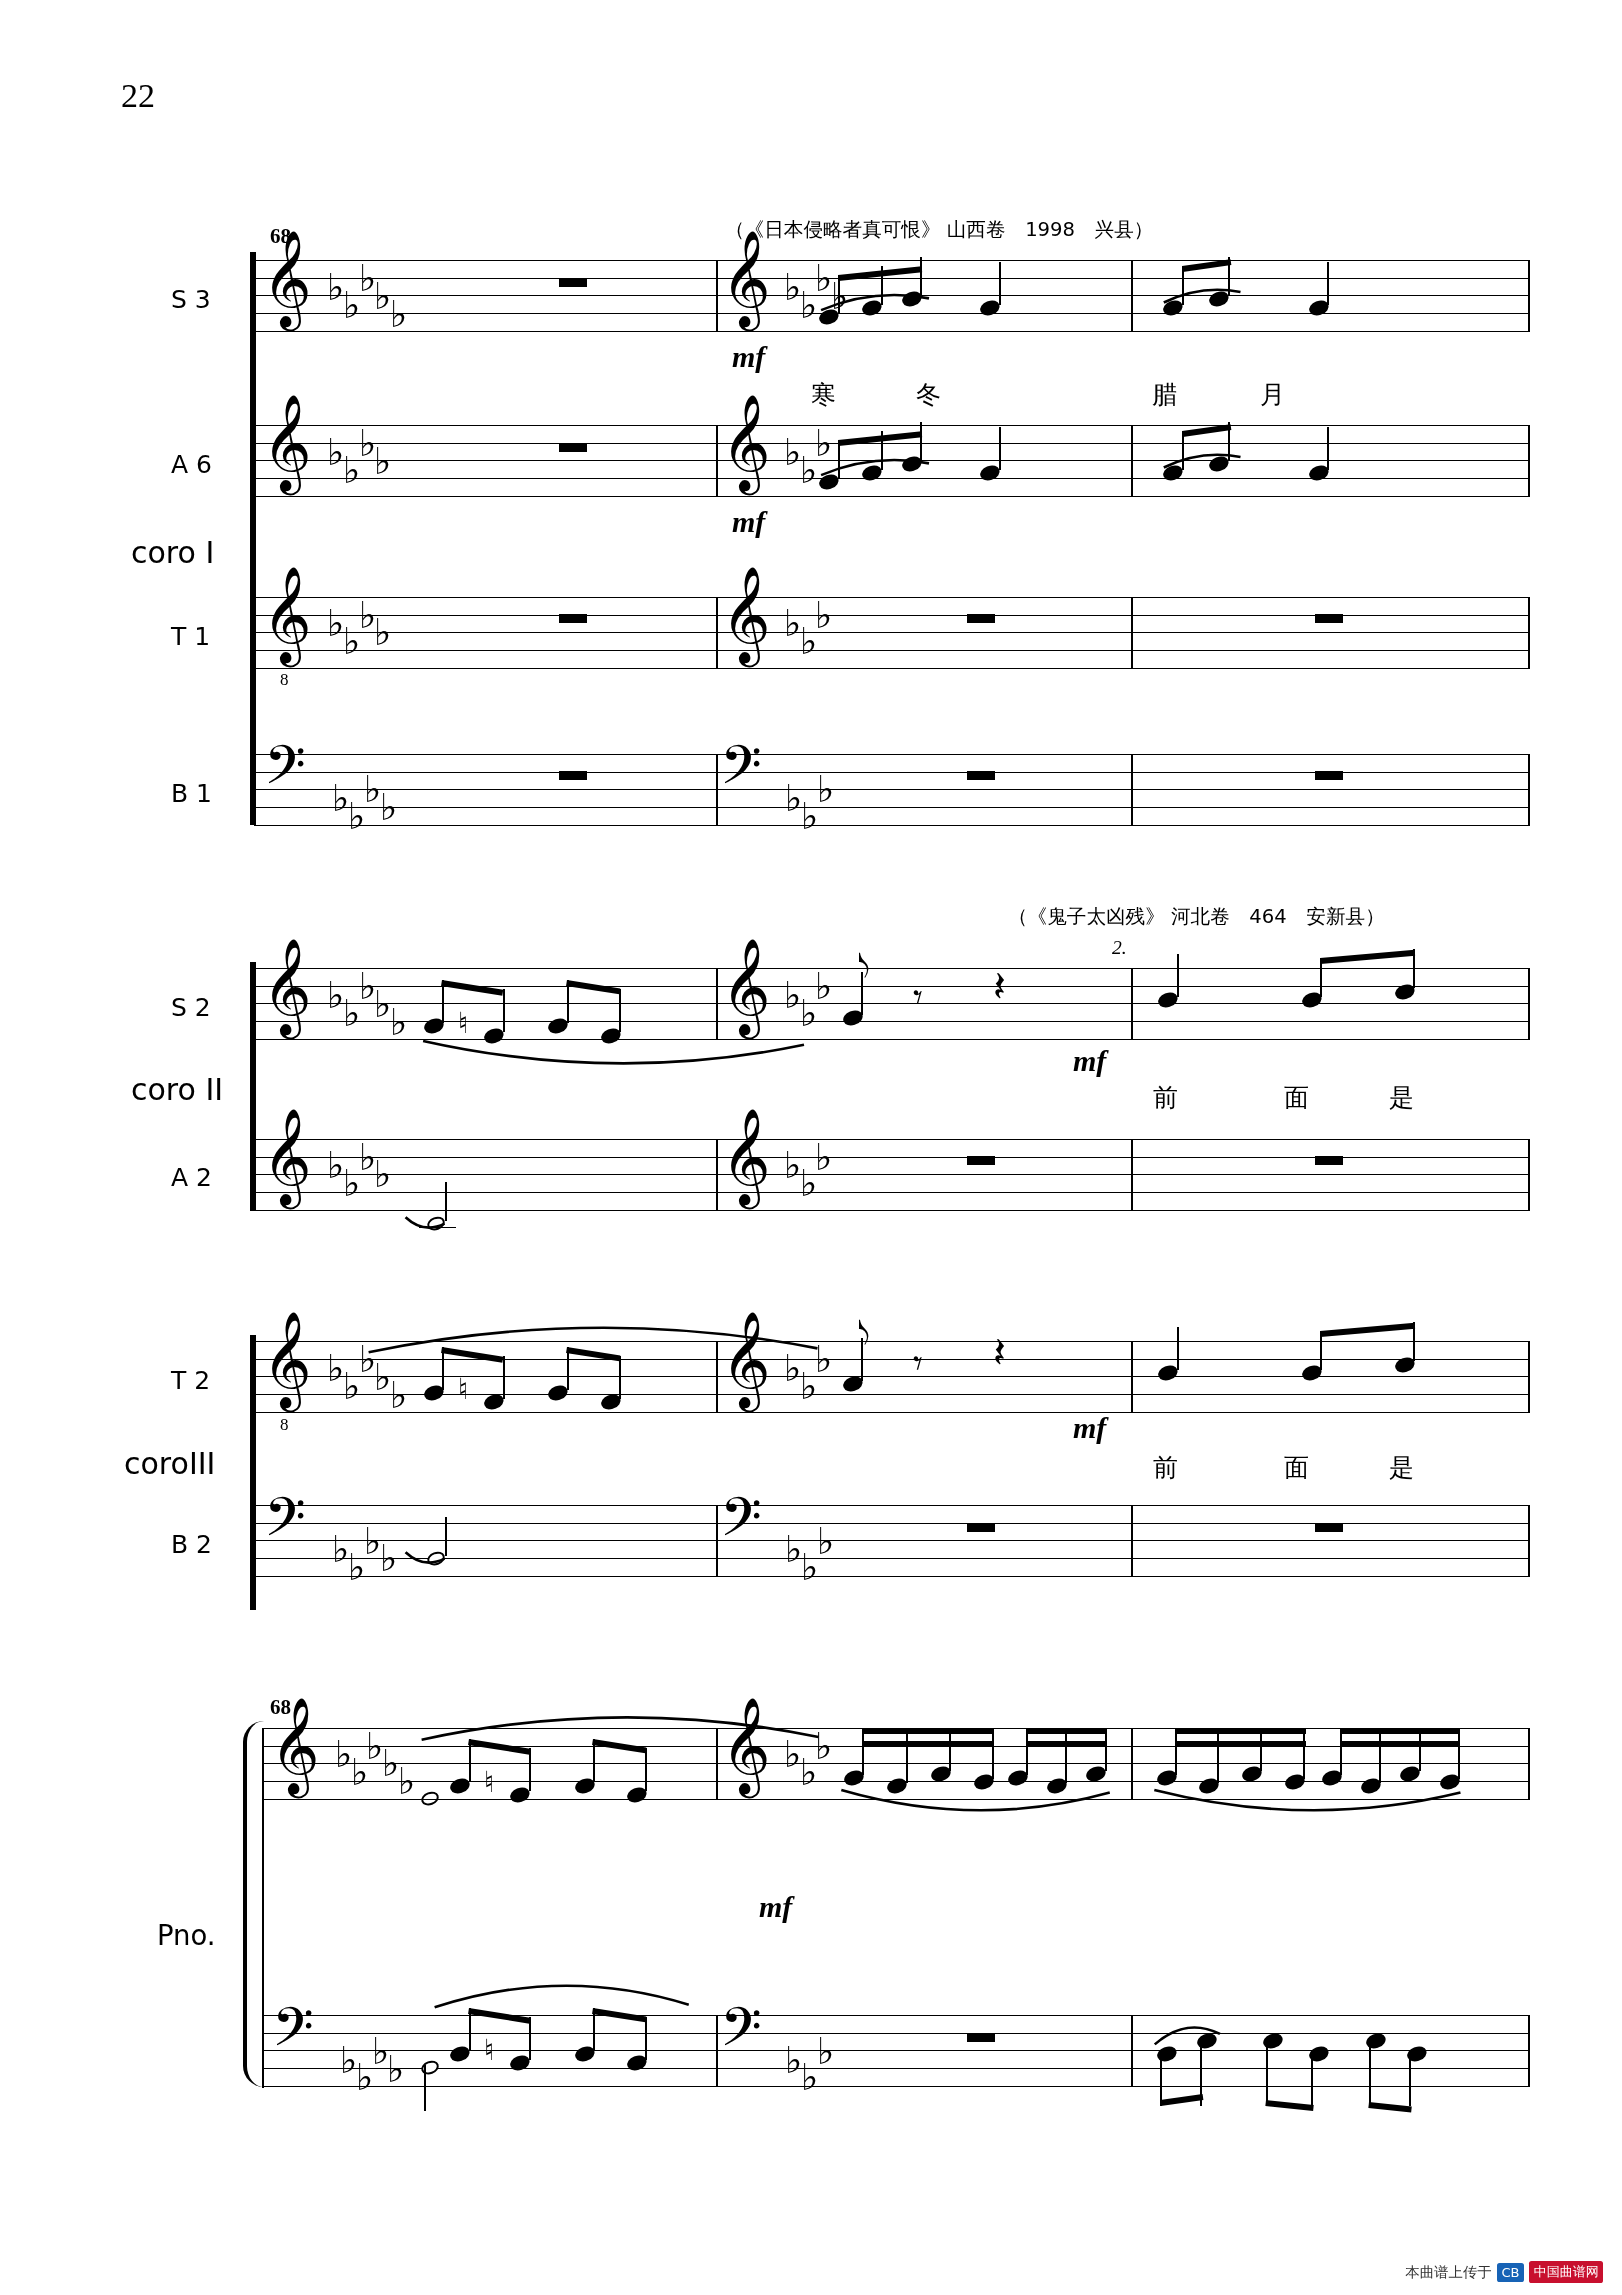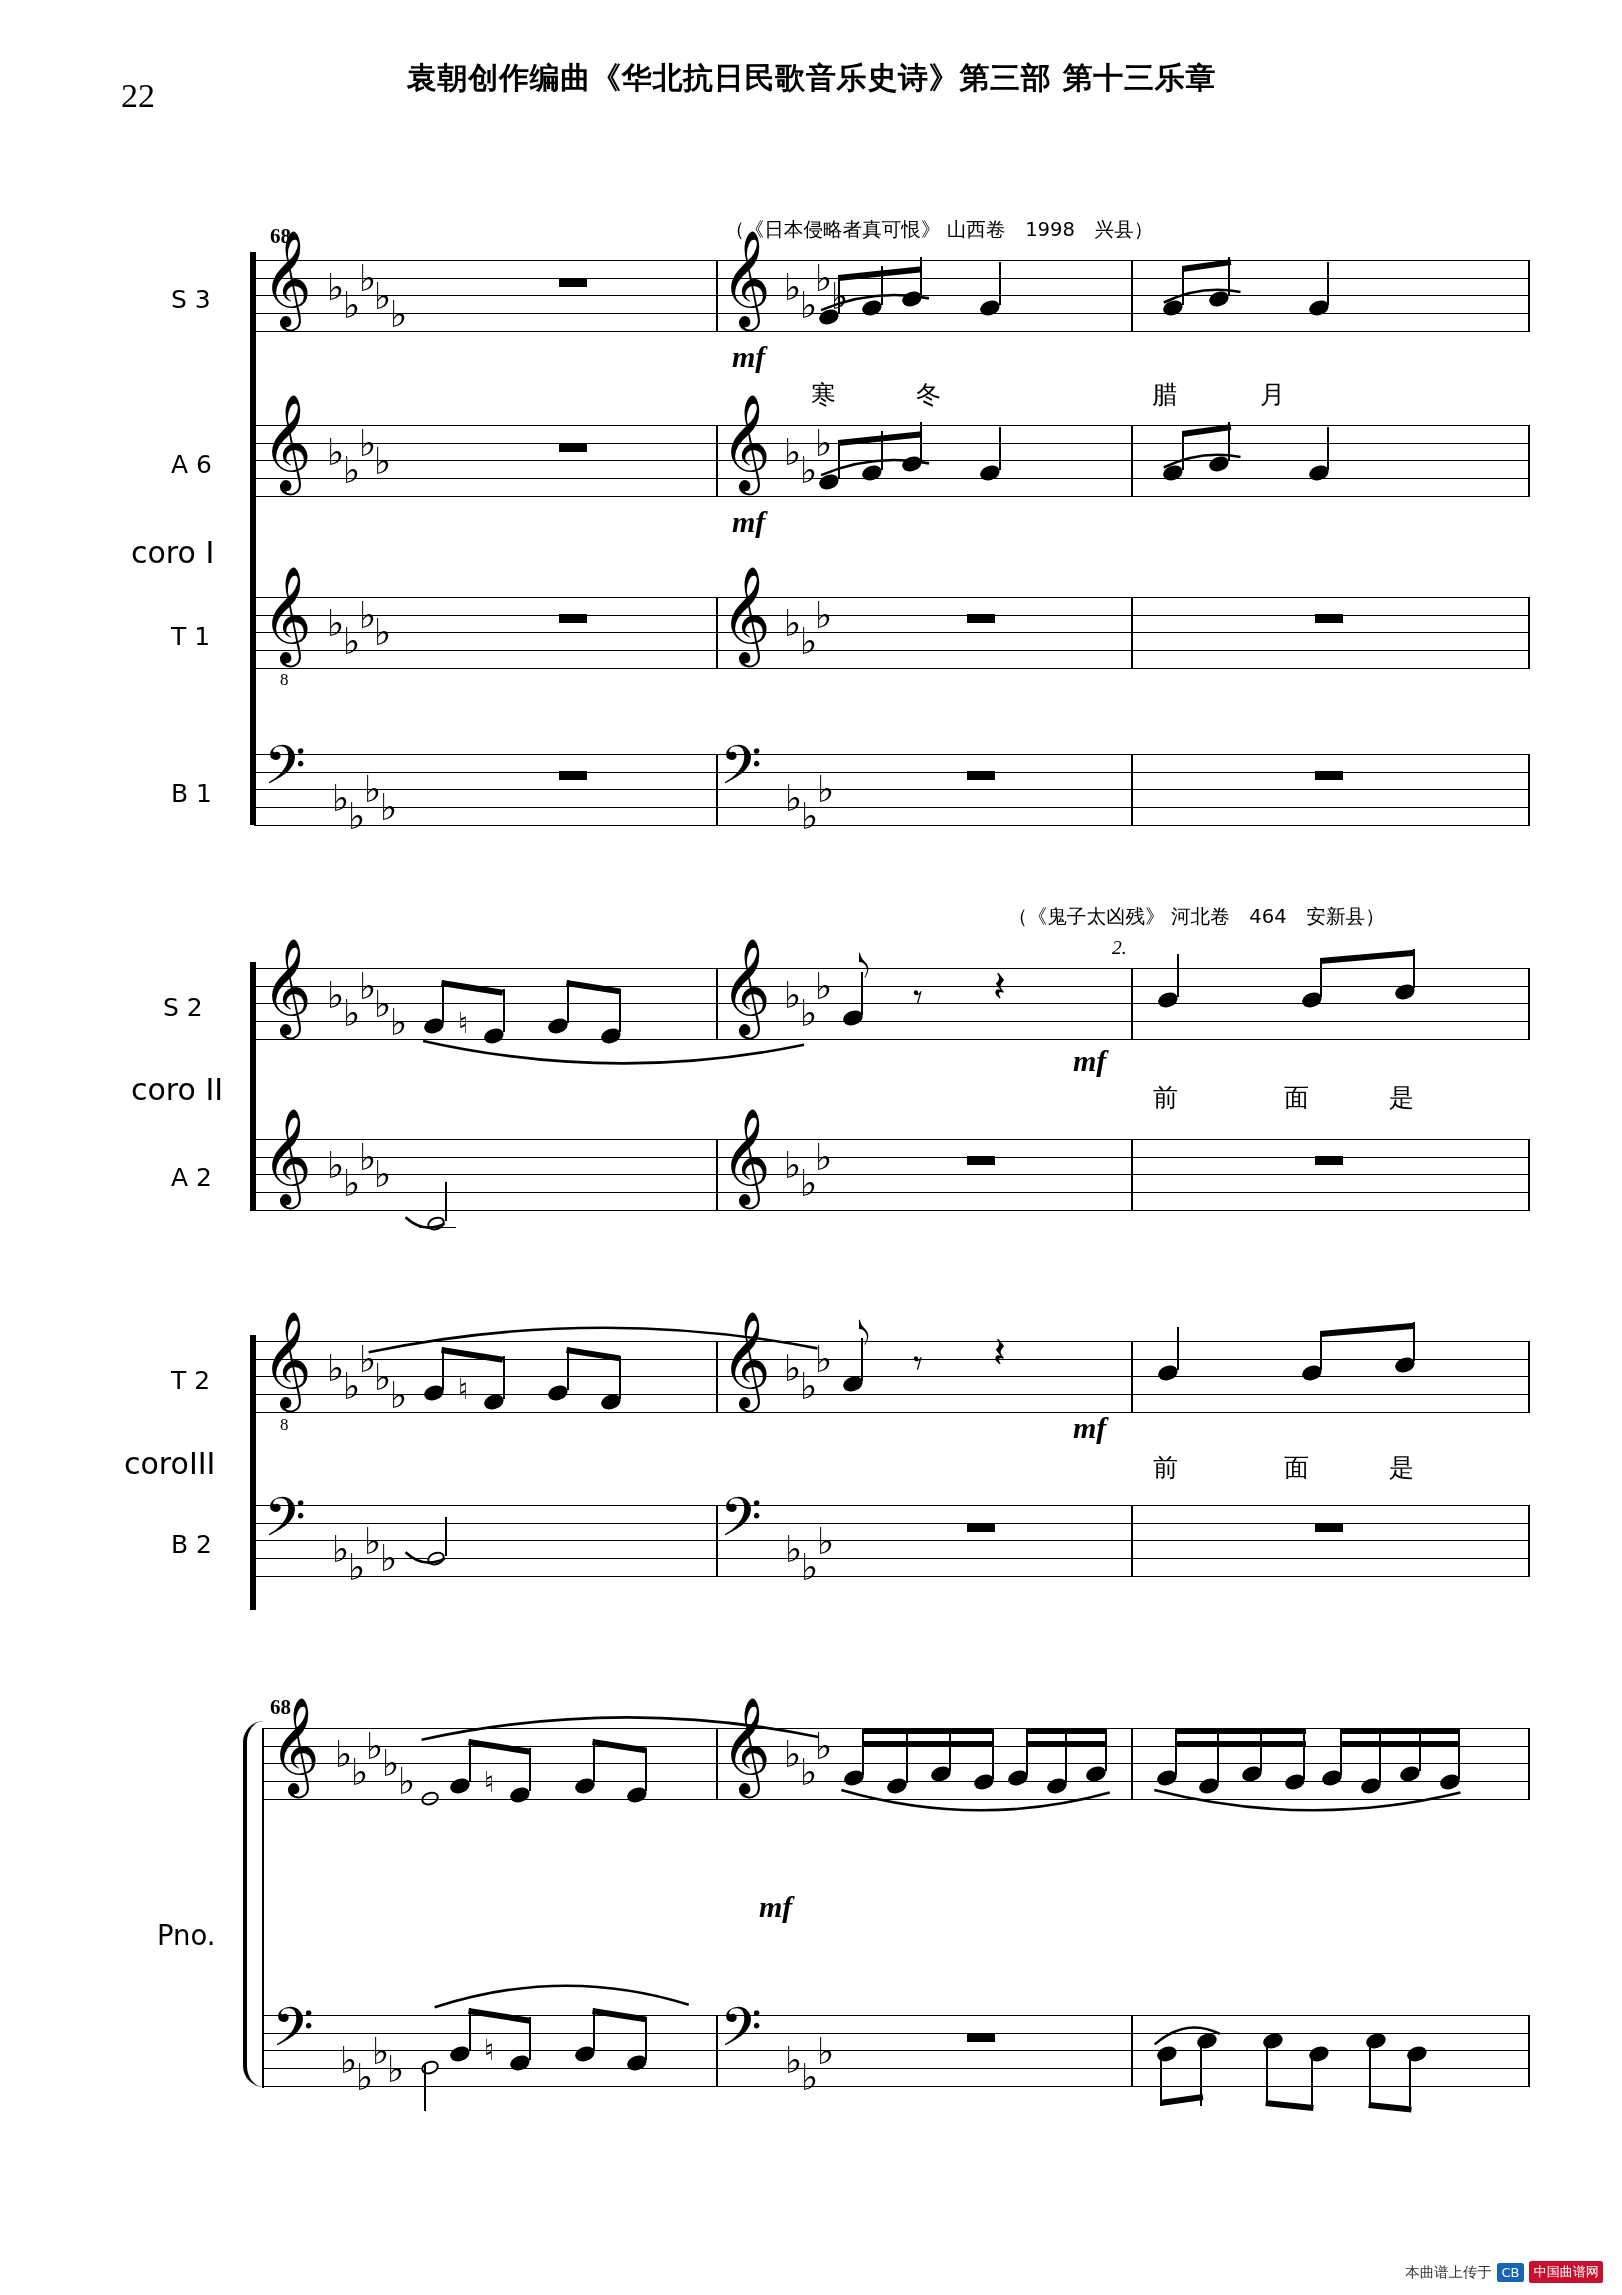--- a/index.html
+++ b/index.html
@@ -44,21 +44,20 @@
   #footer .ftext{font-size:14.4px;font-family:"DejaVu Sans",sans-serif;color:#333;}
   #footer .logo{display:inline-block;background:#1763b6;color:#fff;font-size:13px;padding:2px 4.6px;border-radius:2.6px;font-family:"DejaVu Sans",sans-serif;}
   #footer .logo2{display:inline-block;background:#c8102e;color:#fff;font-size:13px;padding:2px 4.6px;border-radius:2.6px;font-family:"DejaVu Sans",sans-serif;}
 </style>
 </head>
 <body>
 
 <div class="page">
 
   <div class="abs" id="page-number">22</div>
-  <div class="abs" id="title-line-1">袁朝创作编曲《华北抗日民歌音乐史诗》第三部  第十三乐章</div>
 
   <div class="abs src-note" style="left:725px;top:216px;">（《日本侵略者真可恨》  山西卷　1998　兴县）</div>
   <div class="abs num" style="left:270px;top:224px;">68</div>
 
   <div class="abs grouplabel" style="left:131px;top:535px;">coro I</div>
 
   <div class="abs thickbar" style="left:250px;top:252px;height:573px;"></div>
   <div class="abs sysbrace" style="left:242px;top:250px;height:576px;border-left-width:0;"></div>
 
   <div class="staff" style="left:254px;top:260px;width:1276px;height:72px;">
@@ -216,21 +215,21 @@
   <div class="abs grouplabel" style="left:131px;top:1072px;">coro II</div>
   <div class="abs thickbar" style="left:250px;top:962px;height:249px;"></div>
 
   <div class="staff" style="left:254px;top:968px;width:1276px;height:72px;">
     <div class="ln" style="top:0px;width:1276px;"></div>
     <div class="ln" style="top:17.7px;width:1276px;"></div>
     <div class="ln" style="top:35px;width:1276px;"></div>
     <div class="ln" style="top:53px;width:1276px;"></div>
     <div class="ln" style="top:71px;width:1276px;"></div>
   </div>
-  <div class="abs label" style="left:163px;top:993px;text-align:center;">S 2</div>
+  <div class="abs label" style="left:171px;top:993px;text-align:center;">S 2</div>
   <div class="abs gclef" style="left:262px;top:944px;">𝄞</div>
   <div class="abs flat" style="left:327px;top:977px;">♭</div>
   <div class="abs flat" style="left:343px;top:995px;">♭</div>
   <div class="abs flat" style="left:359px;top:968px;">♭</div>
   <div class="abs flat" style="left:374px;top:986px;">♭</div>
   <div class="abs flat" style="left:390px;top:1004px;">♭</div>
 
   <div class="abs nh" style="left:424px;top:1019px;"></div>
   <div class="abs stem" style="left:442px;top:980px;height:43px;"></div>
   <div class="abs acc" style="left:458px;top:1009px;">♮</div>

